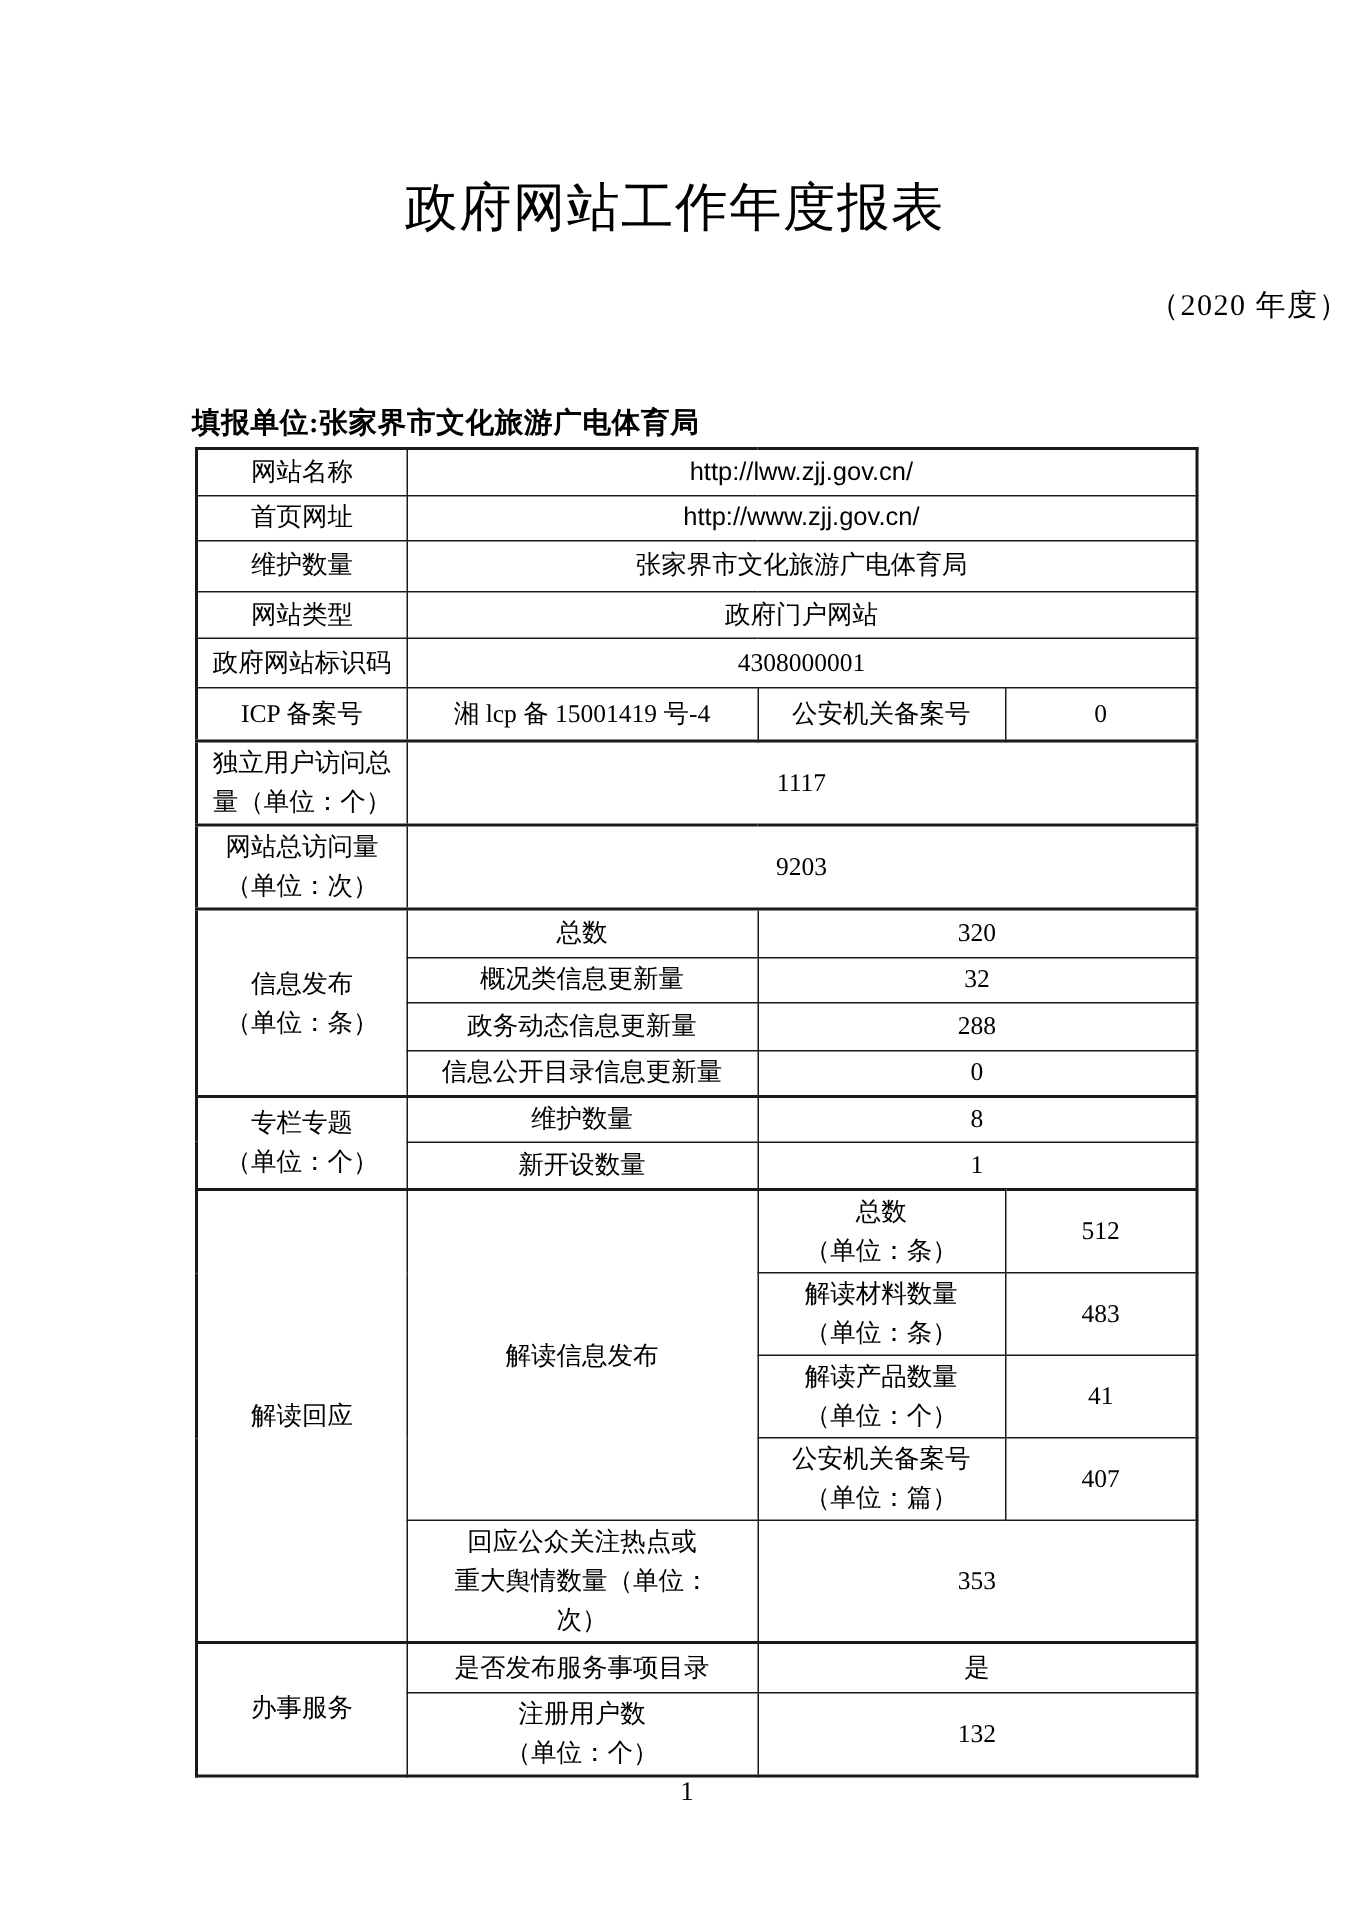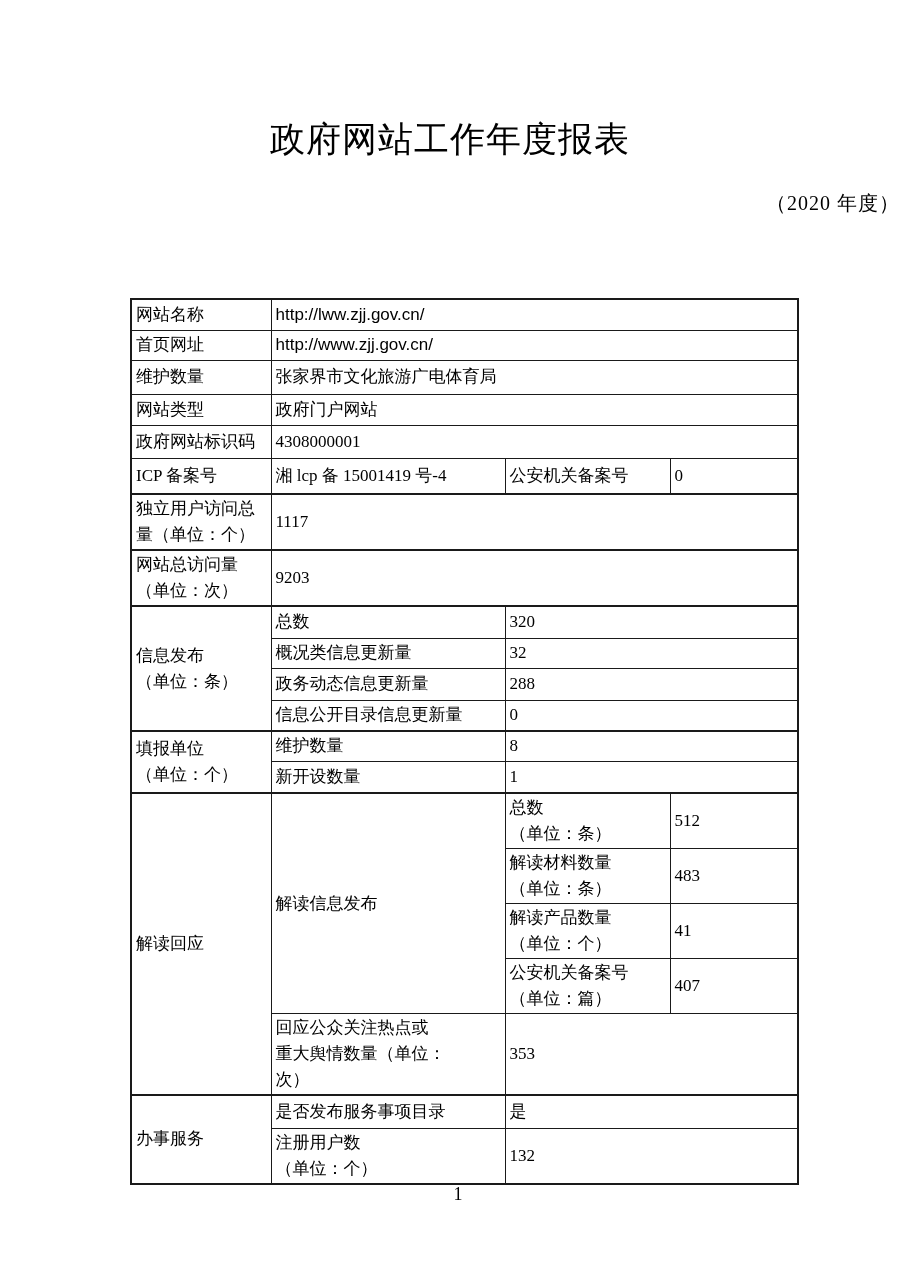--- a/index.html
+++ b/index.html
@@ -46,21 +46,21 @@
   table.report {
     position: absolute;
     top: 298px; left: 130px;
     width: 667px;
     border-collapse: collapse;
     table-layout: fixed;
     border: 2px solid #1a1a1a;
   }
   table.report td {
     border: 1px solid #1a1a1a;
-    text-align: left;
+    text-align: center;
     vertical-align: middle;
     font-size: 17px;
     line-height: 26px;
     padding: 1px 4px;
     white-space: pre-line;
     overflow: hidden;
   }
   table.report tr.sec td { border-top-width: 2px; }
   td.mono {
     font-family: Liberation Sans, sans-serif;
@@ -76,20 +76,21 @@
   }
 </style>
 </head>
 <body>
 
 <div class="page">
 
   <h1 class="doc-title">政府网站工作年度报表</h1>
   <div class="doc-subtitle">（2020 年度）</div>
 
+  <div class="report-unit"><span>填报单位:</span><span>张家界市文化旅游广电体育局</span></div>
 
   <table class="report">
     <colgroup>
       <col style="width:140px">
         <col style="width:234px">
         <col style="width:165px">
         <col style="width:128px">
     </colgroup>
     <tbody>
       <tr style="height:31px">
@@ -140,21 +141,21 @@
       </tr>
       <tr style="height:32px">
         <td>政务动态信息更新量</td>
         <td colspan="2">288</td>
       </tr>
       <tr style="height:31px">
         <td>信息公开目录信息更新量</td>
         <td colspan="2">0</td>
       </tr>
       <tr class="sec" style="height:30px">
-        <td rowspan="2">填报单位
+        <td rowspan="2">专栏专题
 （单位：个）</td>
         <td>维护数量</td>
         <td colspan="2">8</td>
       </tr>
       <tr style="height:32px">
         <td>新开设数量</td>
         <td colspan="2">1</td>
       </tr>
       <tr class="sec" style="height:50px">
         <td rowspan="5">解读回应</td>

